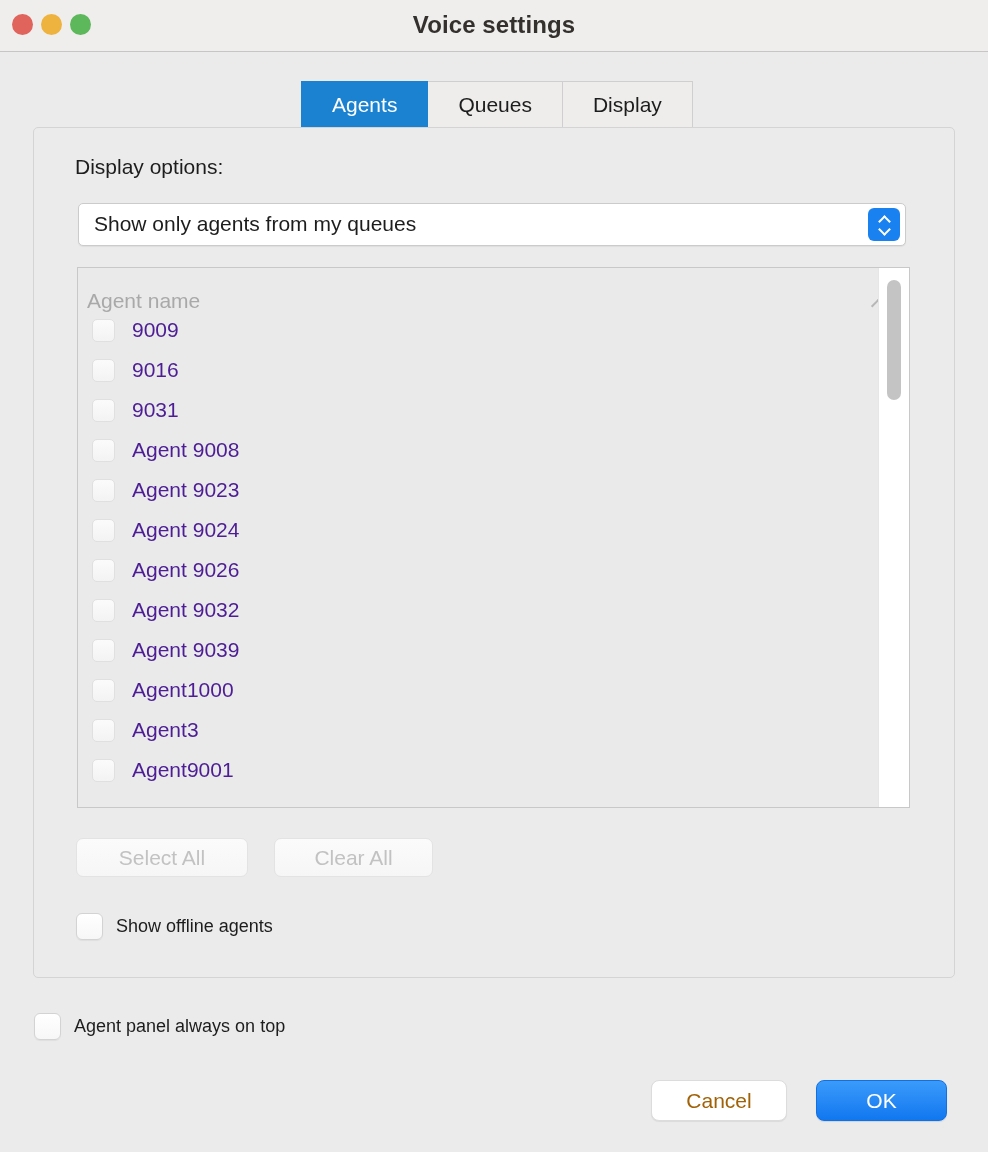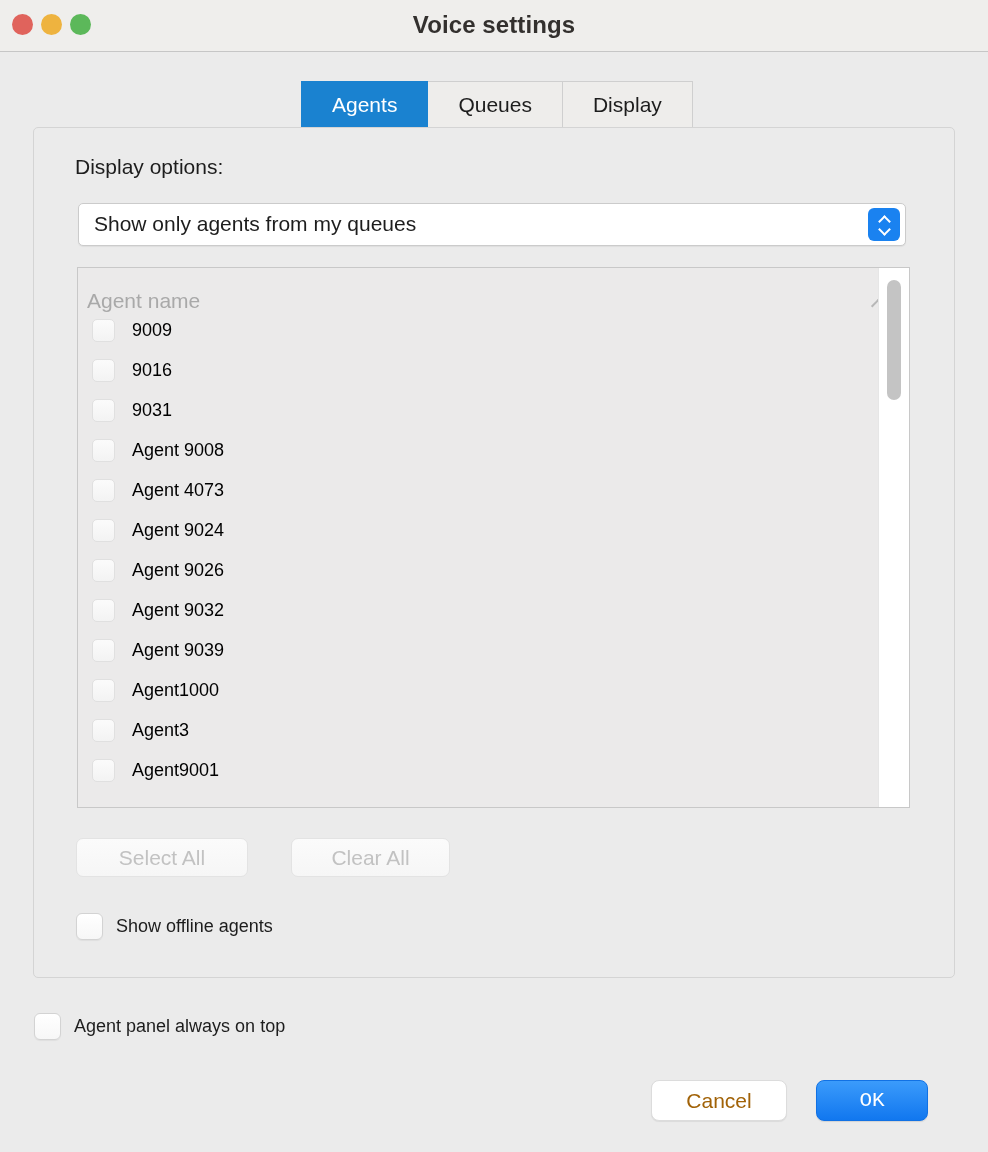--- a/index.html
+++ b/index.html
@@ -211,22 +211,22 @@
   .row-check {
     width: 23px; height: 23px;
     border-radius: 5px;
     background: linear-gradient(180deg,#fbfbfb 0%,#f3f3f3 100%);
     border: 1px solid #e0e0e0;
     box-sizing: border-box;
     flex: 0 0 auto;
   }
   .row-label {
     margin-left: 17px;
-    font-size: 18px;
-    color: #000000;
+    font-size: 21px;
+    color: #4c1d95;
     white-space: nowrap;
   }
 
   .scrollbar {
     position: absolute;
     right: 0; top: 0;
     width: 31px; height: 539px;
     background: #ffffff;
     border-left: 1px solid #e6e6e6;
     box-sizing: border-box;
@@ -248,21 +248,21 @@
     background: linear-gradient(180deg,#fbfbfb 0%,#f6f6f6 100%);
     font-size: 21px;
     display: flex;
     align-items: center;
     justify-content: center;
     box-sizing: border-box;
     cursor: default;
   }
   .btn.disabled { color: #c2c2c2; }
   .btn-select { left: 76px; top: 838px; width: 172px; }
-  .btn-clear  { left: 291px; top: 838px; width: 159px; }
+  .btn-clear  { left: 274px; top: 838px; width: 159px; }
 
   
   .checkrow {
     position: absolute;
     display: flex;
     align-items: center;
     cursor: default;
   }
   .checkrow.offline { left: 76px; top: 913px; }
   .checkrow.ontop   { left: 34px; top: 1013px; }
@@ -297,26 +297,25 @@
   .btn-cancel {
     left: 651px; top: 1080px;
     width: 136px;
     background: #ffffff;
     border: 1px solid #dcdcdc;
     color: #a16207;
     box-shadow: 0 1px 1px rgba(0,0,0,0.07);
   }
   .btn-ok {
     left: 816px; top: 1080px;
-    width: 112px;
+    width: 131px;
     background: linear-gradient(180deg,#3b9bfb 0%,#1177ef 100%);
     border: 1px solid #1171e4;
     color: #ffffff;
     box-shadow: 0 1px 1px rgba(0,0,0,0.1);
-    font-family: Liberation Mono, monospace;
   }
 </style>
 </head>
 <body>
 
 <div class="window">
 
   <div class="titlebar">
     <div class="traffic">
       <span class="light close"></span>
@@ -362,21 +361,21 @@
         <div class="row">
           <span class="row-check"></span>
           <span class="row-label">9031</span>
         </div>
         <div class="row">
           <span class="row-check"></span>
           <span class="row-label">Agent 9008</span>
         </div>
         <div class="row">
           <span class="row-check"></span>
-          <span class="row-label">Agent 4073</span>
+          <span class="row-label">Agent 9023</span>
         </div>
         <div class="row">
           <span class="row-check"></span>
           <span class="row-label">Agent 9024</span>
         </div>
         <div class="row">
           <span class="row-check"></span>
           <span class="row-label">Agent 9026</span>
         </div>
         <div class="row">

